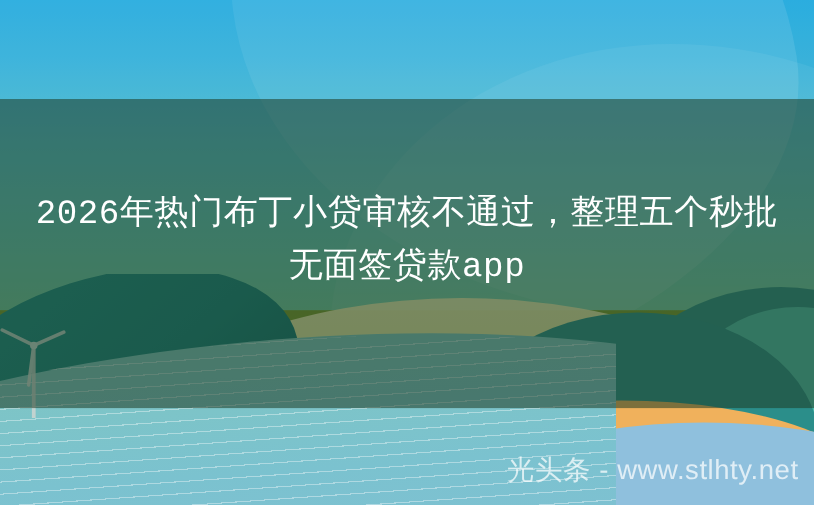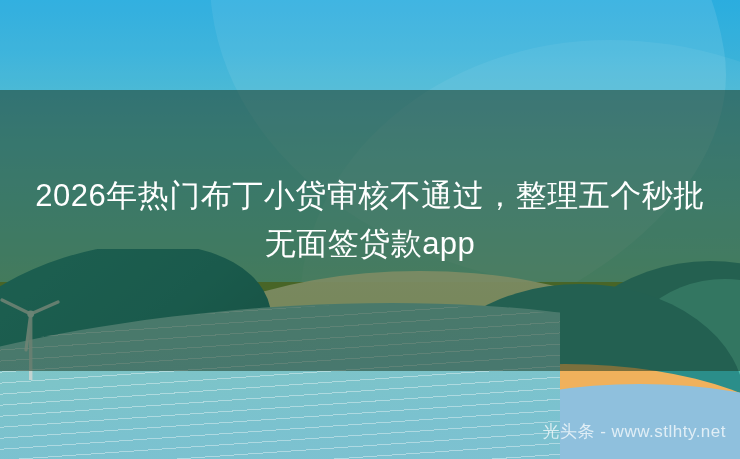--- a/index.html
+++ b/index.html
@@ -263,21 +263,21 @@
     font-weight: 400;
     white-space: pre-line;
   }
 
   
   .watermark {
     position: absolute;
     right: 14px;
     bottom: 16px;
     color: rgba(255,255,255,0.72);
-    font-size: 17px;
+    font-size: 25px;
     letter-spacing: 0.5px;
     white-space: nowrap;
   }
 </style>
 </head>
 <body>
 
 <div class="banner">
 
   <div class="layer sky">
@@ -329,17 +329,17 @@
     <g stroke="#d8ddd9" stroke-width="3.2" fill="none" stroke-linecap="round">
       <path d="M42.7 26 L70 14"></path>
       <path d="M42.7 26 L14 12"></path>
       <path d="M42.7 26 L38 62"></path>
     </g>
     <circle cx="42.7" cy="26" r="3.4" fill="#e6eae7"></circle>
   </svg>
 
   <div class="overlay-band"></div>
 
-  <div class="title" style="padding-left: 30px; padding-right: 30px; width: 680px;">2026年热门布丁小贷审核不通过，整理五个秒批无面签贷款app</div>
+  <div class="title" style="padding-left: 30px; padding-right: 30px; width: 680px; font-family: Liberation Mono, monospace;">2026年热门布丁小贷审核不通过，整理五个秒批无面签贷款app</div>
 
   <div class="watermark">光头条 - www.stlhty.net</div>
 
 </div>
 
 </body></html>

